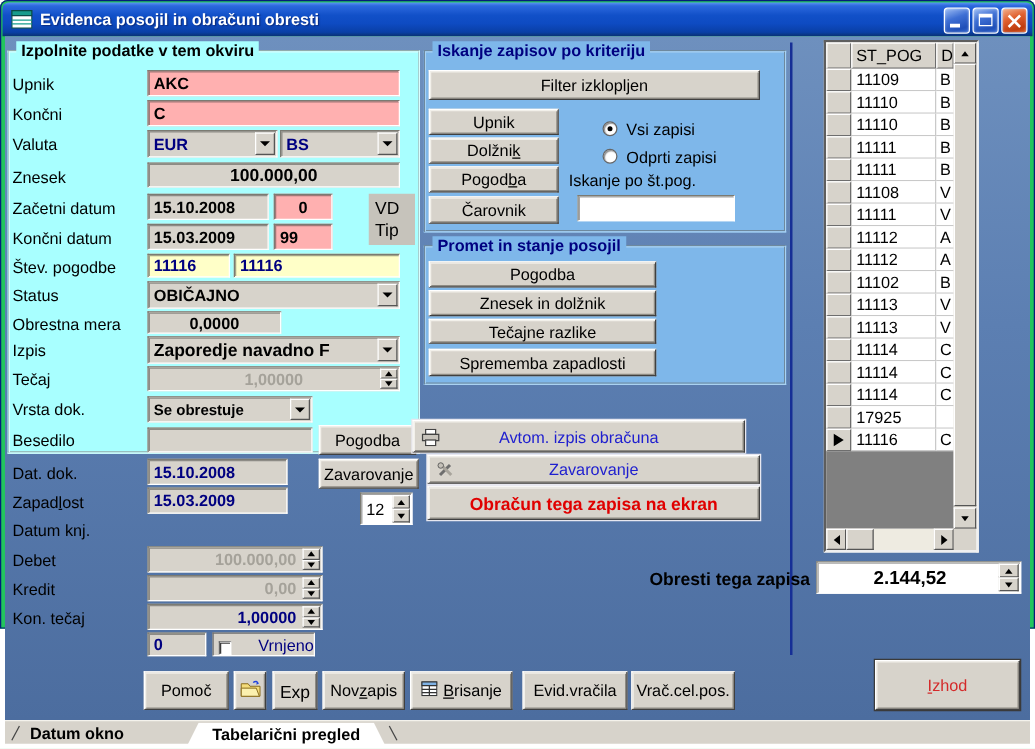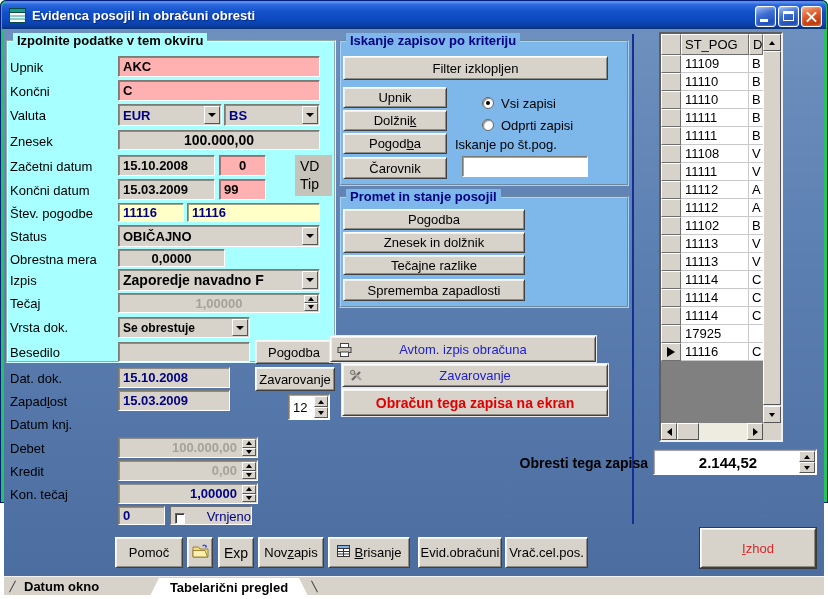--- a/index.html
+++ b/index.html
@@ -480,21 +480,21 @@
         <rect x="0.5" y="0.5" width="12" height="11" fill="#FFF" stroke="#333"></rect>
         <rect x="0.5" y="0.5" width="12" height="3" fill="#7FB2E5" stroke="#333"></rect>
         <line x1="0.5" y1="6.5" x2="12.5" y2="6.5" stroke="#333"></line>
         <line x1="0.5" y1="9" x2="12.5" y2="9" stroke="#333"></line>
         <line x1="6.5" y1="3.5" x2="6.5" y2="11.5" stroke="#333"></line>
       </svg>
     </span>
     <span><u>B</u>risanje</span>
   </div>
   <div class="btn" style="left:258px;top:537px;width:66px;height:31px">Nov <u>z</u>apis</div>
-  <div class="btn" style="left:418px;top:537px;width:84px;height:31px">Evid.obračuni</div>
+  <div class="btn" style="left:418px;top:537px;width:84px;height:31px">Evid.vračila</div>
   <div class="btn" style="left:505px;top:537px;width:83px;height:31px">Vrač.cel.pos.</div>
 
   <div class="btn" style="left:700px;top:528px;width:116px;height:40px;box-shadow:inset 1px 1px 0 #F2F0EA, inset -1px -1px 0 #8E8B83, 0 0 0 1px #3A3A3A">
     <span class="red"><u>I</u>zhod</span>
   </div>
 
   <div class="tabstrip">
     <span class="slash" style="left:8px;top:3px"></span>
     <span class="lab b" style="left:20px;top:2px">Datum okno</span>
     <div class="tab-active" style="left:146px;width:158px">

